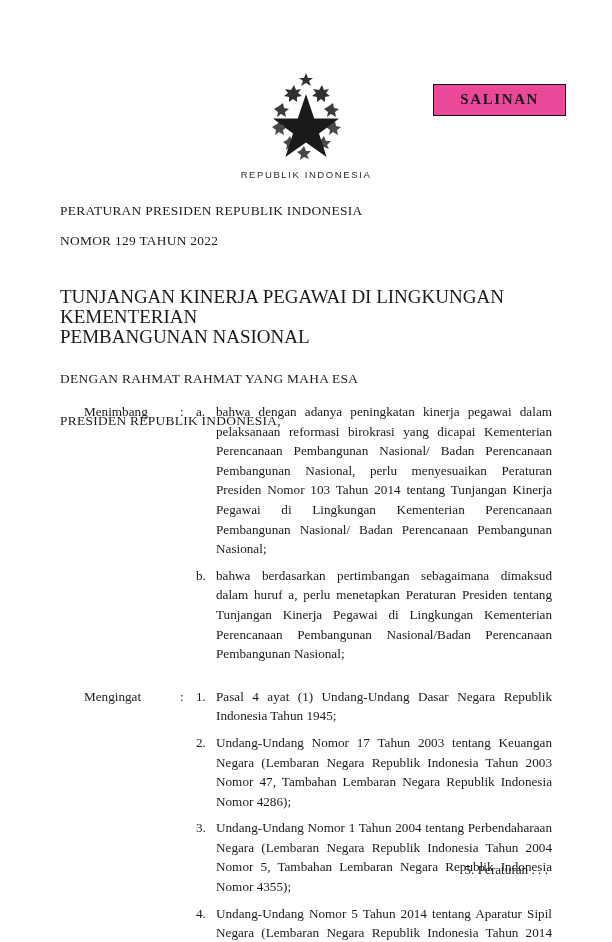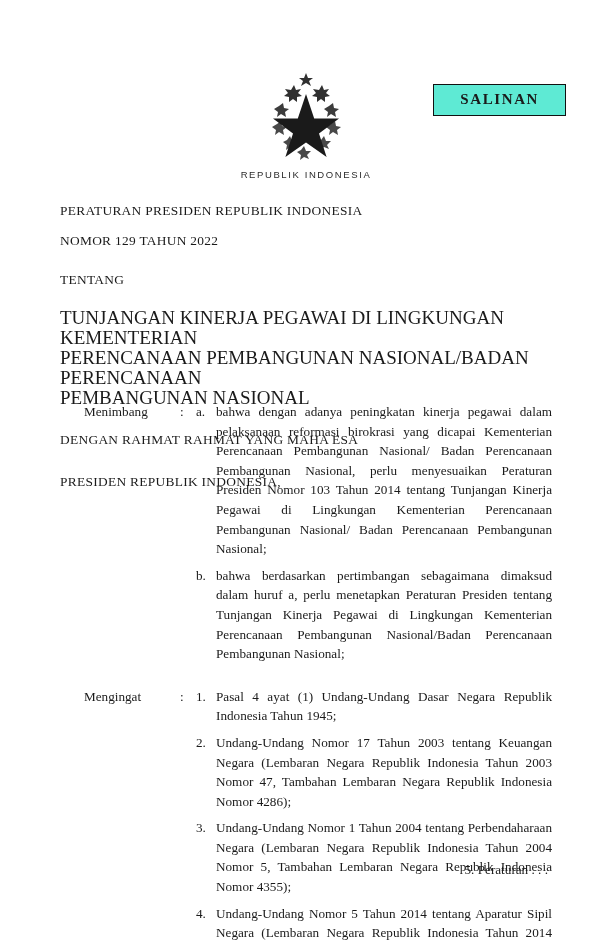--- a/index.html
+++ b/index.html
@@ -28,21 +28,21 @@
     position: absolute;
     top: 84px;
     right: 46px;
     border: 1.2px solid #111;
     padding: 6px 26px 7px 26px;
     font-family: "Liberation Serif", serif;
     font-size: 15px;
     font-weight: bold;
     letter-spacing: 1.6px;
     text-align: center;
-    background: #5eead4;
+    background: #ec4899;
   }
 
   
   .emblem-wrap {
     position: absolute;
     top: 72px;
     left: 0;
     right: 0;
     display: flex;
     justify-content: center;
@@ -181,24 +181,22 @@
 
   <div class="header-caption">
     <div>REPUBLIK INDONESIA</div>
   </div>
 
   <div class="title-block">
     <div class="t-line">PERATURAN PRESIDEN REPUBLIK INDONESIA</div>
     <div class="t-spacer-sm"></div>
     <div class="t-line">NOMOR 129 TAHUN 2022</div>
     <div class="t-spacer-md"></div>
-    <div class="t-line">TENTANG</div>
     <div class="t-spacer-md"></div>
     <div class="title-sub">TUNJANGAN KINERJA PEGAWAI DI LINGKUNGAN KEMENTERIAN</div>
-    <div class="title-sub">PERENCANAAN PEMBANGUNAN NASIONAL/BADAN PERENCANAAN</div>
     <div class="title-sub">PEMBANGUNAN NASIONAL</div>
     <div class="t-spacer-lg"></div>
     <div class="t-line">DENGAN RAHMAT RAHMAT YANG MAHA ESA</div>
     <div class="t-spacer-lg"></div>
     <div class="t-line">PRESIDEN REPUBLIK INDONESIA,</div>
   </div>
 
   <div class="clauses">
 
     <div class="clause-row">

